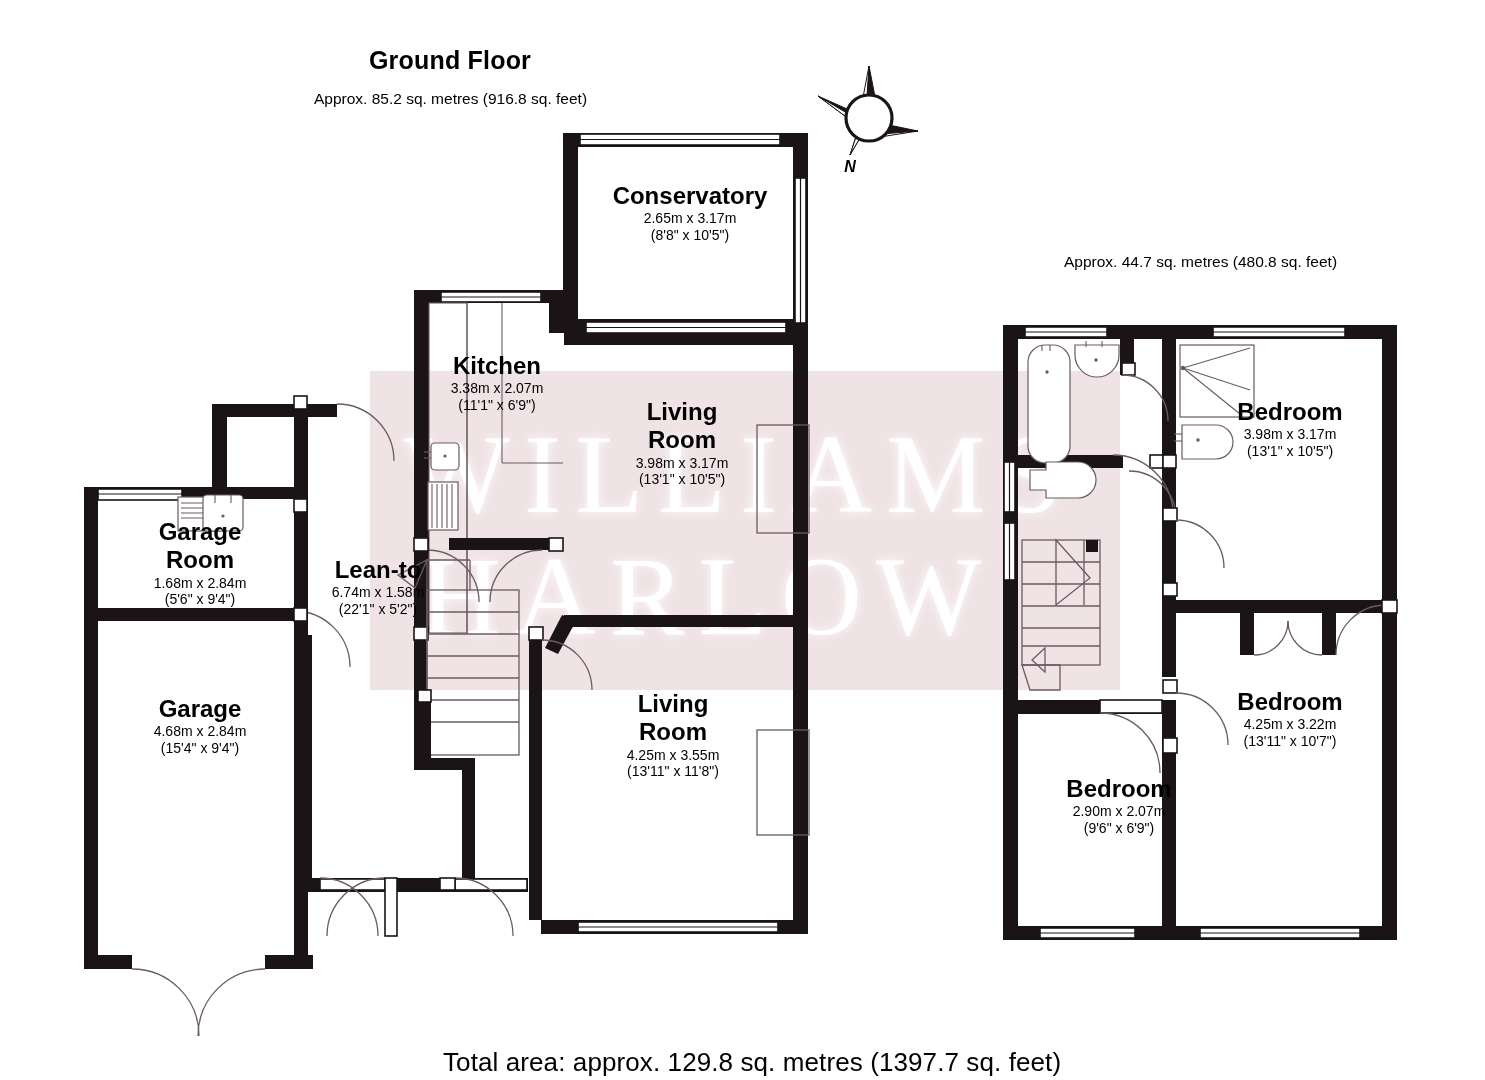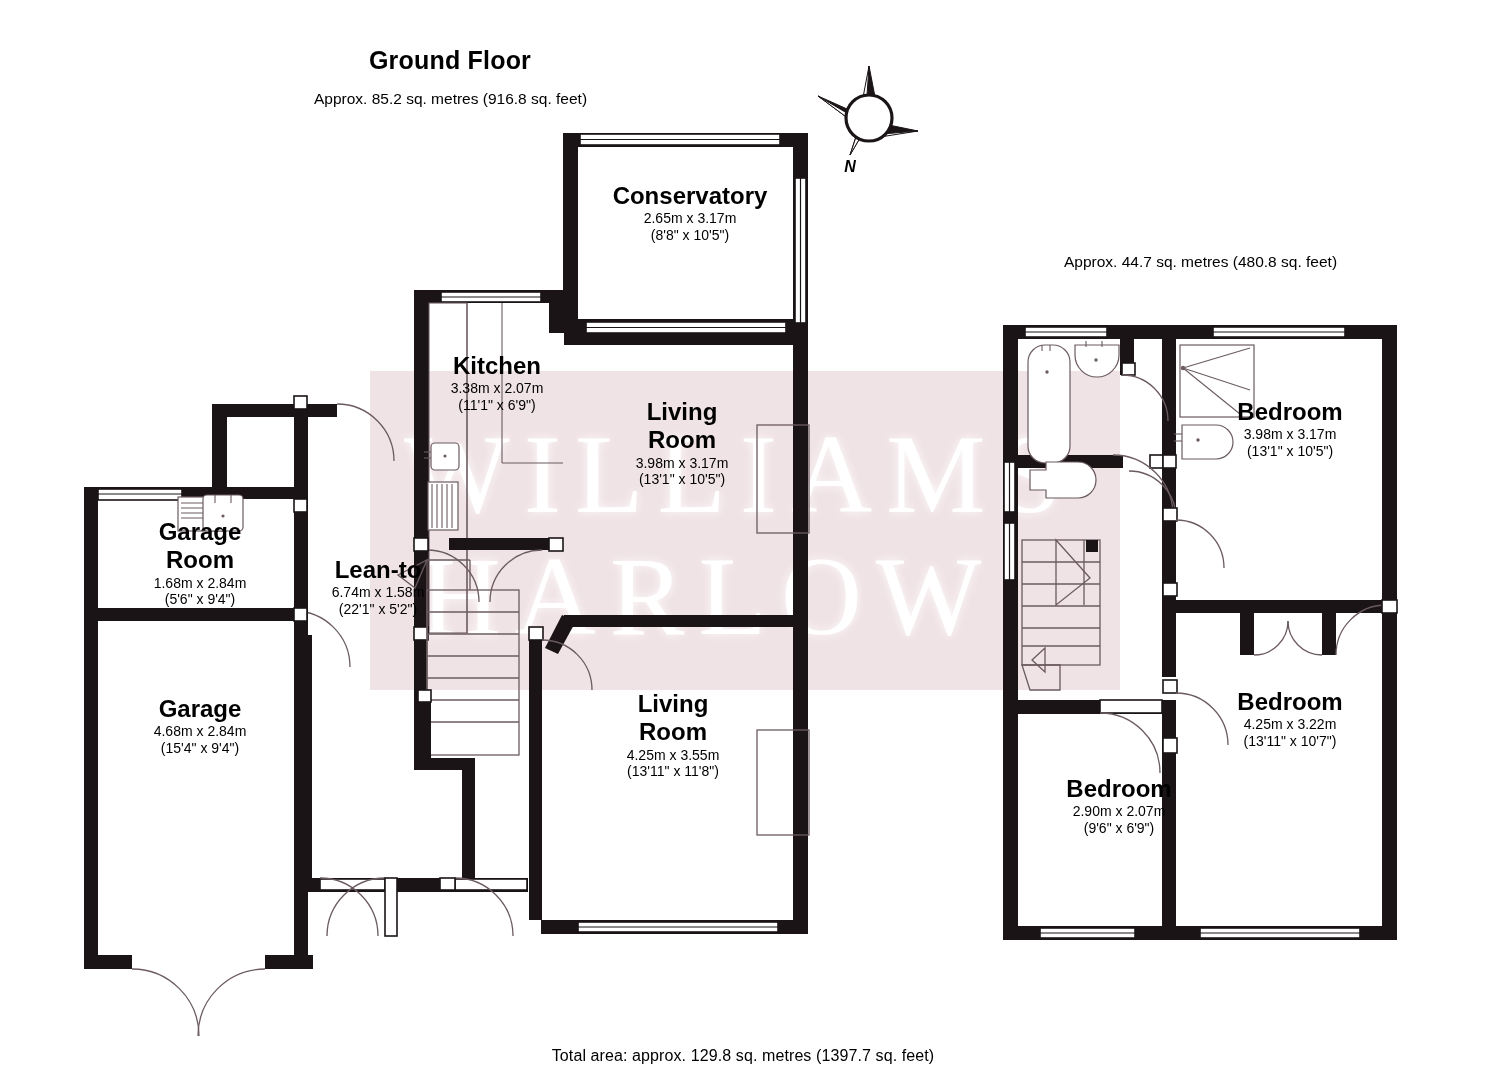--- a/index.html
+++ b/index.html
@@ -43,21 +43,21 @@
   }
   .room-name {
     font-size: 24px;
     font-weight: bold;
   }
   .room-dim {
     font-size: 14px;
     font-weight: normal;
   }
   .total-area {
-    font-size: 16px;
+    font-size: 26px;
     font-weight: normal;
     letter-spacing: 0.1px;
   }
   .compass-n {
     font-size: 16px;
     font-weight: bold;
     font-style: italic;
   }
   
   .wm-band {

